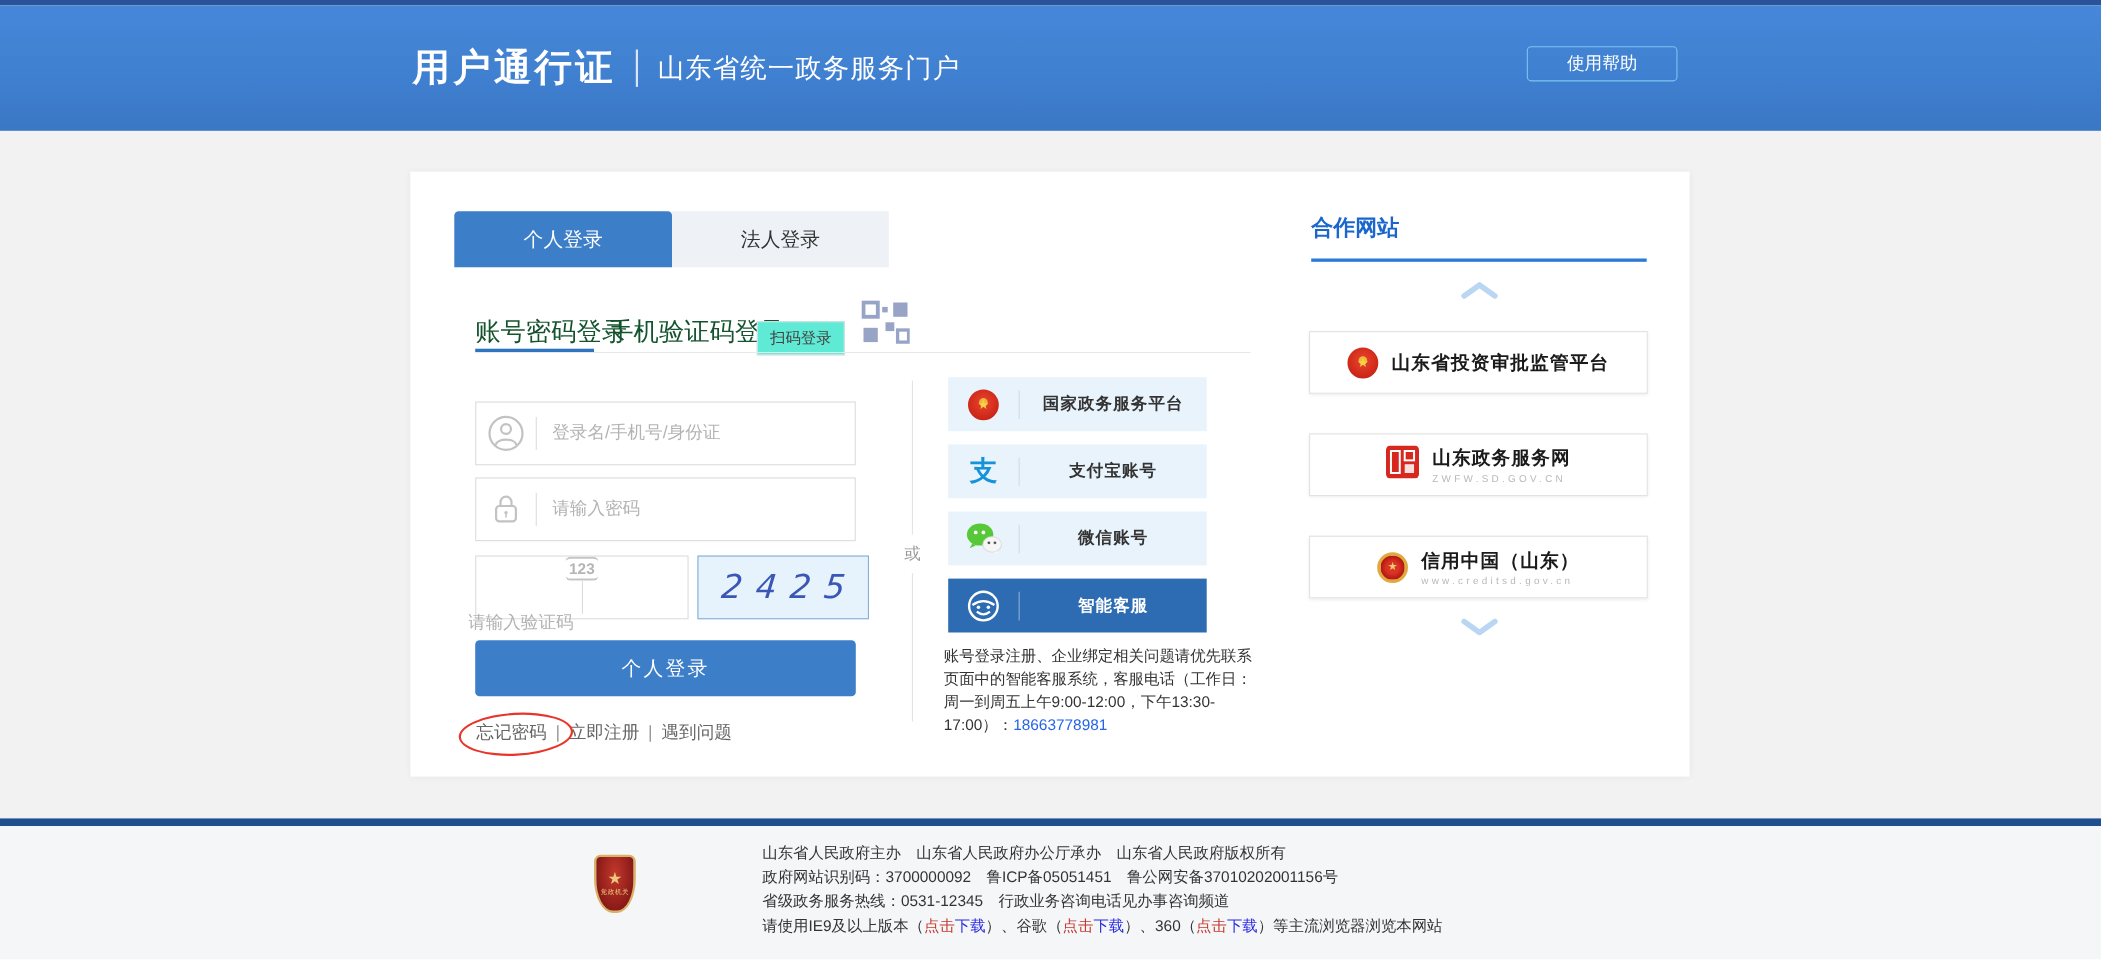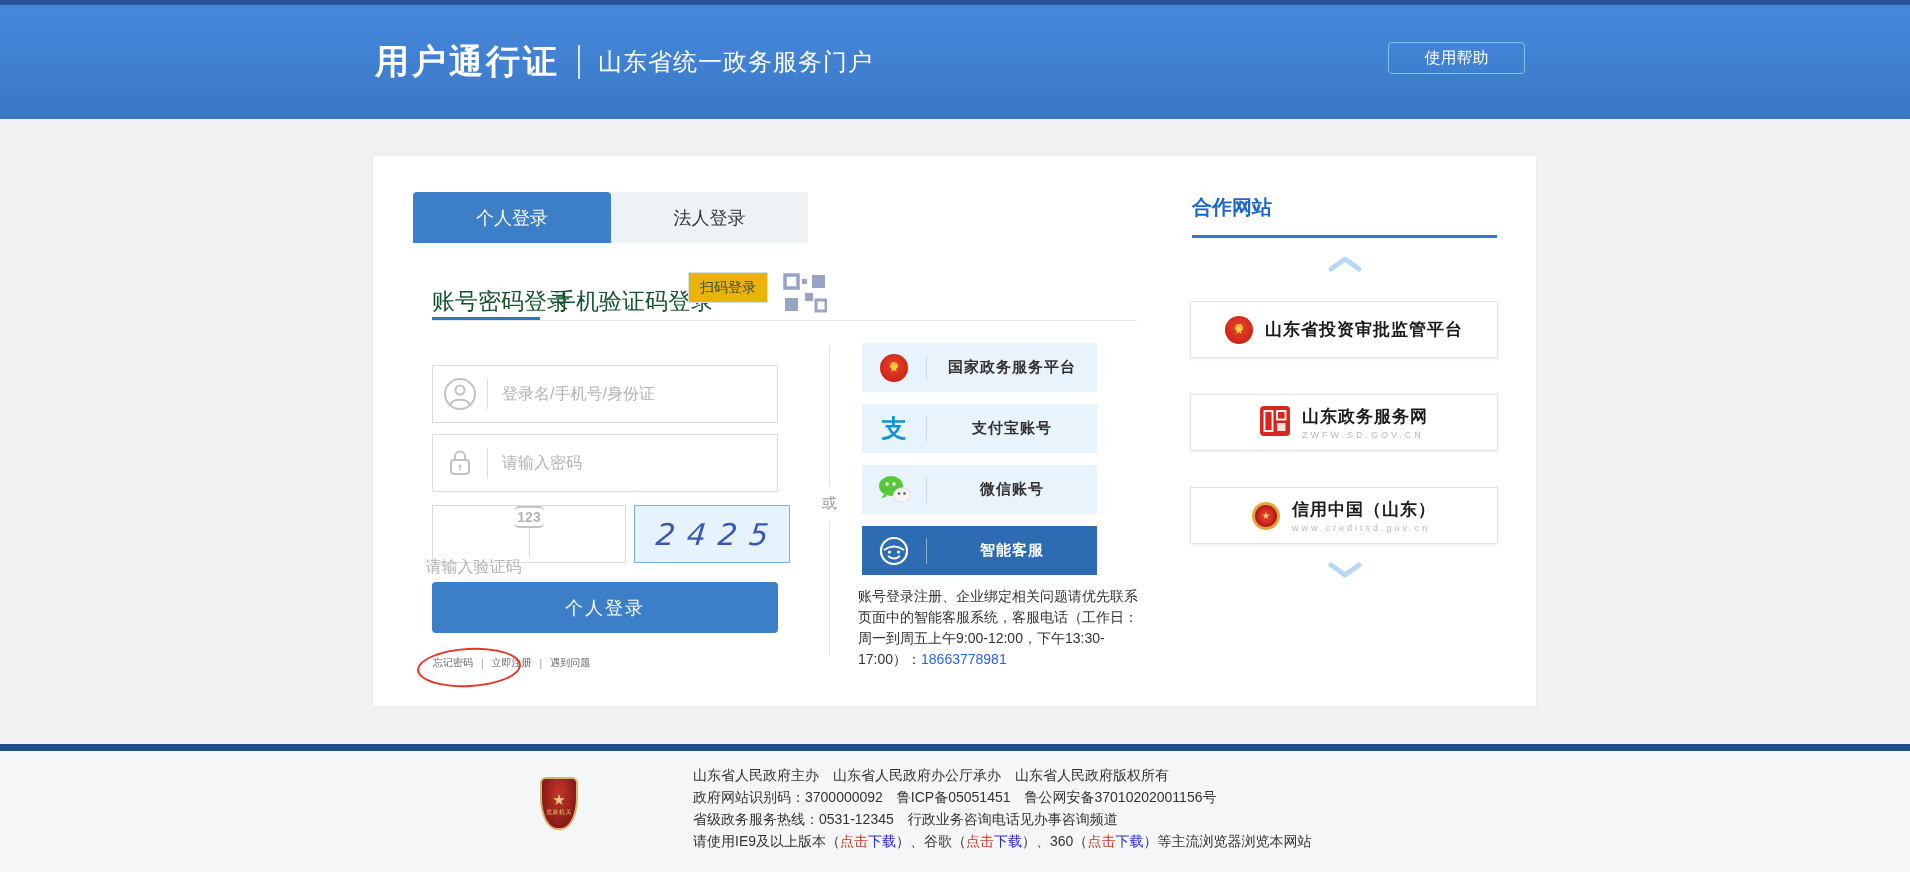--- a/index.html
+++ b/index.html
@@ -24,22 +24,22 @@
         box-shadow:0 0 6px rgba(0,0,0,.05);}
 
   .tab{position:absolute;top:36px;height:51px;display:flex;align-items:center;justify-content:center;
        font-size:18px;cursor:pointer;}
   .tab-personal{left:40px;width:198px;background:#3c7ec8;color:#fff;border-radius:4px 4px 0 0;}
   .tab-legal{left:238px;width:197px;background:#eef2f6;color:#333;}
 
   .m-link{position:absolute;top:130px;font-size:23px;color:#14532d;cursor:pointer;}
   .m-account{left:59px;}
   .m-sms{left:180px;}
-  .m-qr-box{position:absolute;left:315px;top:116px;width:78px;height:29px;border:1px solid #d9e0e7;
-            background:#eab308;color:#444;font-size:14px;display:flex;align-items:center;
+  .m-qr-box{position:absolute;left:315px;top:136px;width:78px;height:29px;border:1px solid #d9e0e7;
+            background:#5eead4;color:#444;font-size:14px;display:flex;align-items:center;
             justify-content:center;cursor:pointer;}
   .qr-icon{position:absolute;left:410px;top:117px;cursor:pointer;}
   .m-underline{position:absolute;left:59px;top:161px;width:108px;height:3px;background:#2e74be;}
   .m-hairline{position:absolute;left:59px;top:164px;width:705px;height:1px;background:#e8e8e8;}
 
   .field{position:absolute;left:59px;width:344px;height:56px;border:1px solid #dcdcdc;background:#fff;
          display:flex;align-items:center;}
   .f1{top:209px;} .f2{top:278px;} .f3{top:349px;width:192px;flex-direction:column;}
   .ficon{width:54px;display:flex;align-items:center;justify-content:center;flex:none;}
   .fsep{width:1px;height:30px;background:#ddd;flex:none;}
@@ -49,21 +49,21 @@
   .icon123{font-size:14px;font-weight:bold;color:#b5b5b5;border-top:2px solid #c4c4c4;
            border-bottom:2px solid #c4c4c4;border-radius:5px;padding:1px 3px;}
   .captcha-img{position:absolute;left:261px;top:349px;width:154px;height:56px;border:1px solid #84aed6;
                background:#e7f3fc;display:flex;align-items:center;justify-content:center;cursor:pointer;}
   .captcha-text{font-size:30px;color:#3a57b5;font-style:italic;letter-spacing:12px;
                 transform:skewX(-6deg);padding-left:12px;font-family:"DejaVu Sans",sans-serif;}
 
   .submit{position:absolute;left:59px;top:426px;width:346px;height:51px;background:#3c7ec8;color:#fff;
           font-size:18px;border:0;border-radius:4px;cursor:pointer;font-family:inherit;letter-spacing:2px;}
 
-  .form-links{position:absolute;left:60px;top:500px;font-size:10px;color:#666;display:flex;
+  .form-links{position:absolute;left:60px;top:500px;font-size:16px;color:#666;display:flex;
               align-items:center;gap:8px;}
   .form-links .lnk{cursor:pointer;}
   .form-links .sep{color:#999;}
   .red-ellipse{position:absolute;left:44px;top:492px;width:100px;height:35px;border:2px solid #e8352a;
                border-radius:50%;transform:rotate(-3deg);pointer-events:none;}
 
   .or-line{position:absolute;left:456px;top:190px;width:1px;height:310px;background:#e3e3e3;}
   .or-text{position:absolute;left:443px;top:330px;width:27px;background:#fff;text-align:center;
            color:#999;font-size:15px;padding:8px 0;}
 

